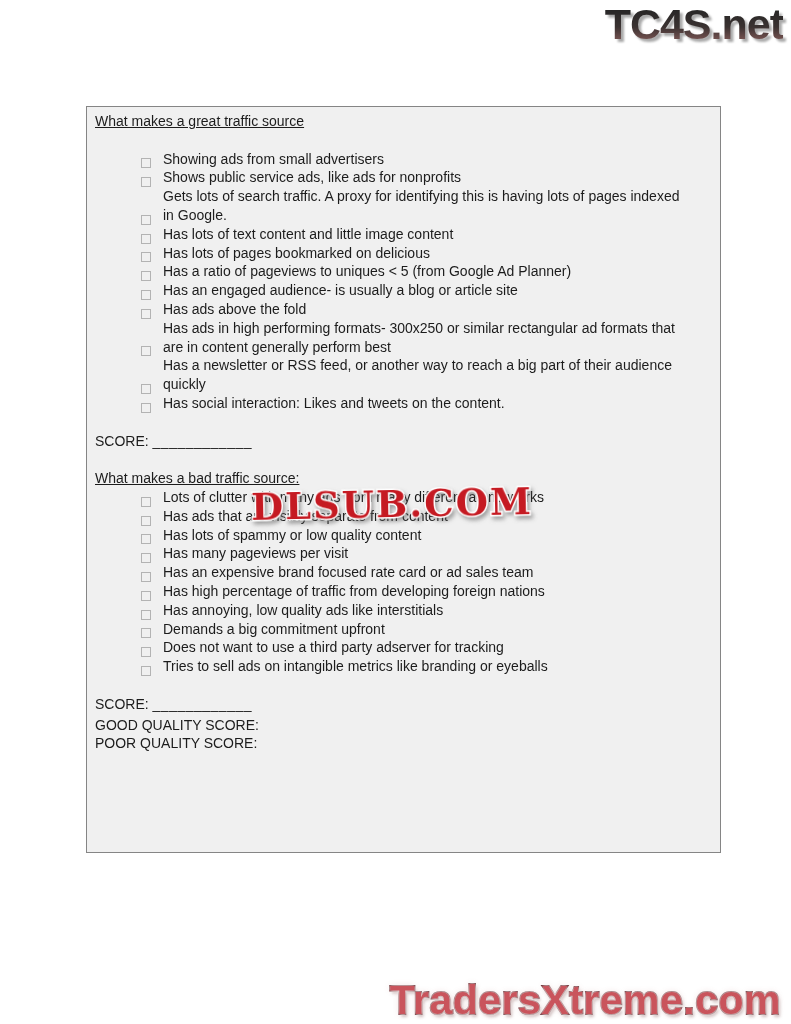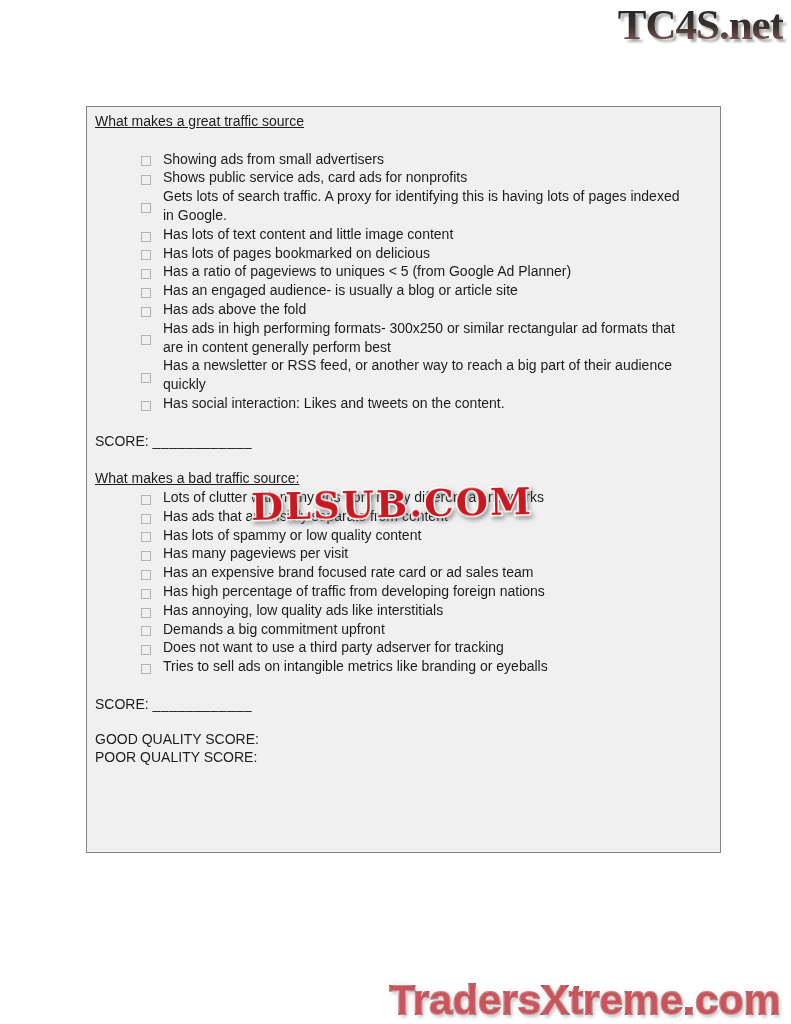--- a/index.html
+++ b/index.html
@@ -4,21 +4,21 @@
 <style>
   html,body{margin:0;padding:0;}
   body{
     width:791px;height:1024px;position:relative;background:#ffffff;
     font-family:"Liberation Sans", sans-serif;color:#1c1c1c;overflow:hidden;
   }
 
   
   .tc4s{
     position:absolute;top:0px;right:8px;
-    font-family:Liberation Serif, serif;
+    font-family:Liberation Sans, sans-serif;
     font-weight:bold;font-size:43px;letter-spacing:-1px;
     background:linear-gradient(180deg,#252525 15%,#3a3231 55%,#936260 95%);
     -webkit-background-clip:text;background-clip:text;color:transparent;
     filter:drop-shadow(3px 3px 1px rgba(140,140,140,0.75));
   }
 
   
   .doc{
     position:absolute;left:86px;top:106px;width:617px;height:735px;
     background:#f0f0f0;border:1px solid #858585;
@@ -27,30 +27,30 @@
   }
   .h{
     text-decoration:underline;
     white-space:nowrap;
   }
   ul.list{
     list-style:none;margin:0;padding:0 0 0 46px;
   }
   ul.good{margin-top:18.8px;}
   ul.bad{margin-top:0;}
-  li.item{display:flex;align-items:center;}
+  li.item{display:flex;align-items:flex-end;}
   .cb{
     flex:none;width:8px;height:8px;border:1px solid #b3b3b3;
     margin:5px 12px 0 0;background:transparent;
   }
   .txt{max-width:528px;}
   .score{margin-top:18.8px;white-space:nowrap;}
   .score .blank{letter-spacing:0.5px;text-align:right;}
   .bad-h{margin-top:18.8px;}
-  .summary{margin-top:16px;}
+  .summary{margin-top:2px;}
 
   
   .watermark{
     position:absolute;left:251px;top:482px;
     font-family:"DejaVu Serif", serif;
     font-weight:bold;font-size:37px;letter-spacing:2px;
     color:var(--watermark-red,#c51a22);
     -webkit-text-stroke:3px #ffffff;
     paint-order:stroke fill;
     transform:rotate(-1.2deg);
@@ -81,21 +81,21 @@
 
   <ul class="list good">
 
       <li class="item">
         <span class="cb"></span>
         <span class="txt">Showing ads from small advertisers</span>
       </li>
 
       <li class="item">
         <span class="cb"></span>
-        <span class="txt">Shows public service ads, card ads for nonprofits</span>
+        <span class="txt">Shows public service ads, like ads for nonprofits</span>
       </li>
 
 
       <li class="item">
         <span class="cb"></span>
         <span class="txt">Gets lots of search traffic. A proxy for identifying this is having lots of pages indexed in Google.</span>
       </li>
 
       <li class="item">
         <span class="cb"></span>

